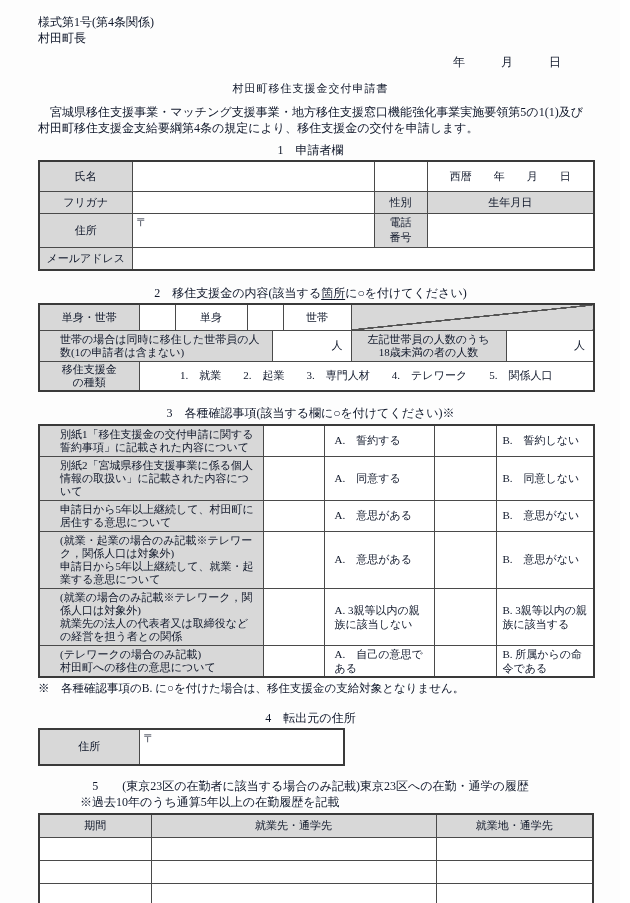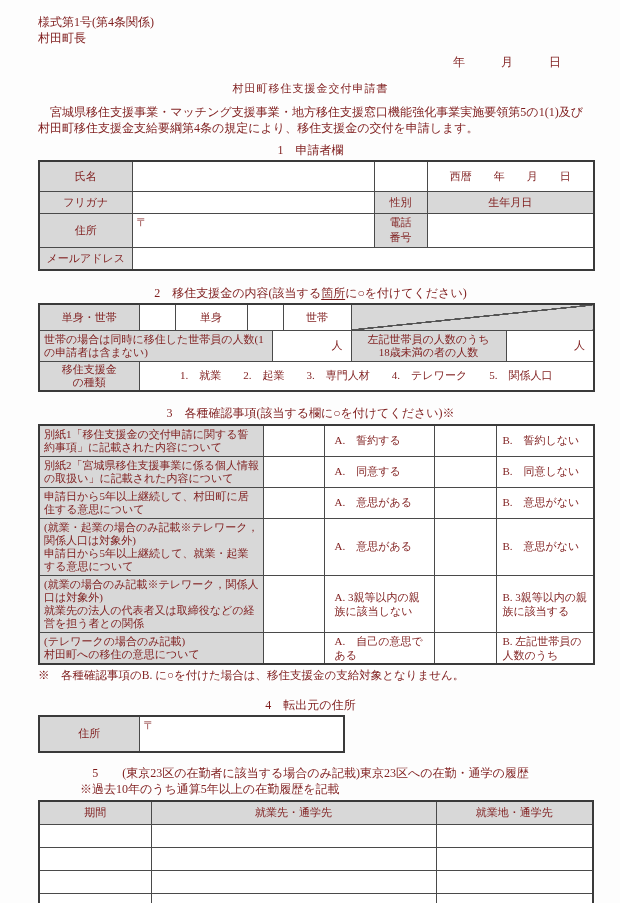--- a/index.html
+++ b/index.html
@@ -1,20 +1,20 @@
 <!DOCTYPE html>
 <html><head>
 <meta charset="utf-8">
 <style>
   html,body{margin:0;padding:0;background:#ffffff;}
   .page{
     position:relative;
     width:620px;height:903px;
     background:#fdfdfd;
-    color:#7f1d1d;
+    color:#0f172a;
     font-family:"Liberation Serif","DejaVu Serif",serif;
     font-size:12px;
     overflow:hidden;
     box-sizing:border-box;
     padding:14px 37px 0 38px;
   }
   .hline{line-height:16px;}
   .date-line{margin-top:8px;text-align:right;padding-right:22px;line-height:16px;}
   .doc-title{margin-top:10px;text-align:center;font-size:11px;letter-spacing:1px;line-height:17px;}
   .intro{margin-top:8px;line-height:15.5px;text-align:justify;}
@@ -42,21 +42,21 @@
   }
   .t1{width:555px;margin-top:2px;}
   .t2{width:555px;margin-top:2px;}
   .t3{width:555px;margin-top:3px;}
   .t4{width:305px;margin-top:2px;}
   .t5{width:554px;margin-top:3px;}
   .note{margin-top:3px;font-size:11.5px;line-height:15px;}
   .subnote{padding-left:42px;line-height:16px;}
   .optA{padding-left:10px;}
   .optB{padding-left:6px;}
-  .lblL{padding:2px 3px 2px 4px;line-height:13px;}
+  .lblL{padding:2px 3px 2px 20px;line-height:13px;}
 </style>
 </head>
 <body>
 
 <div class="page">
 
   <div class="hline">様式第1号(第4条関係)</div>
   <div class="hline">村田町長</div>
   <div class="date-line">年　　　月　　　日</div>
   <div class="doc-title">村田町移住支援金交付申請書</div>
@@ -179,21 +179,21 @@
       <td class="optA" style="line-height:14px">A. 3親等以内の親族に該当しない</td>
       <td></td>
       <td class="optB" style="line-height:14px">B. 3親等以内の親族に該当する</td>
     </tr>
     <tr style="height:26px">
       <td class="gray lblL pre">(テレワークの場合のみ記載)
 村田町への移住の意思について</td>
       <td></td>
       <td class="optA" style="line-height:14px">A.　自己の意思である</td>
       <td></td>
-      <td class="optB" style="line-height:14px">B. 左記世帯員の人数のうち</td>
+      <td class="optB" style="line-height:14px">B. 所属からの命令である</td>
     </tr>
   </tbody>
     </table>
   <div class="note">※　各種確認事項のB. に○を付けた場合は、移住支援金の支給対象となりません。</div>
 
   <div class="sec-heading mt-sec">4　転出元の住所</div>
   <table class="t4">
     <colgroup>
         <col style="width:100px">
         <col style="width:205px">

